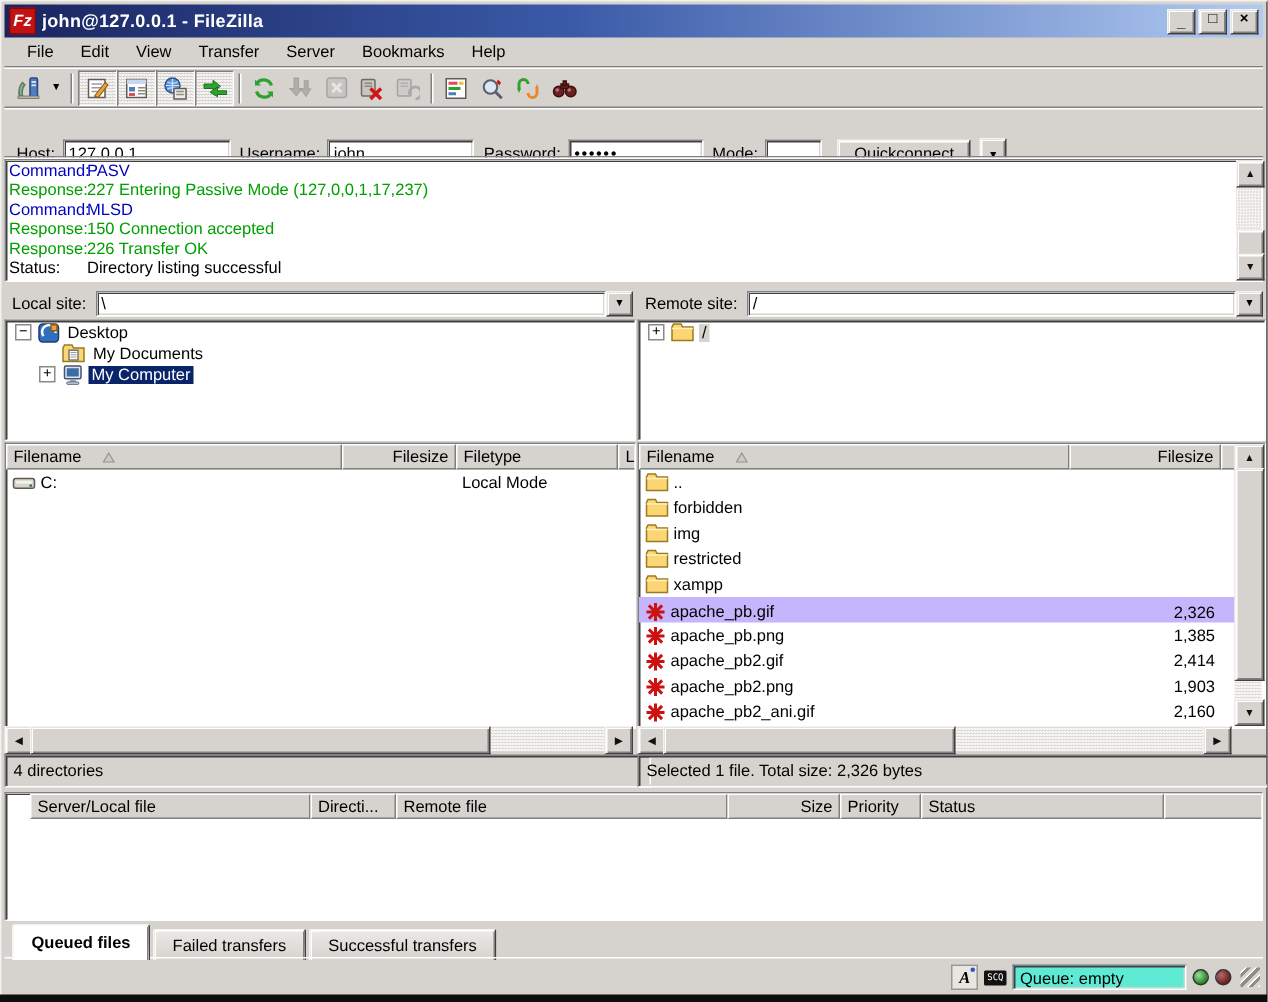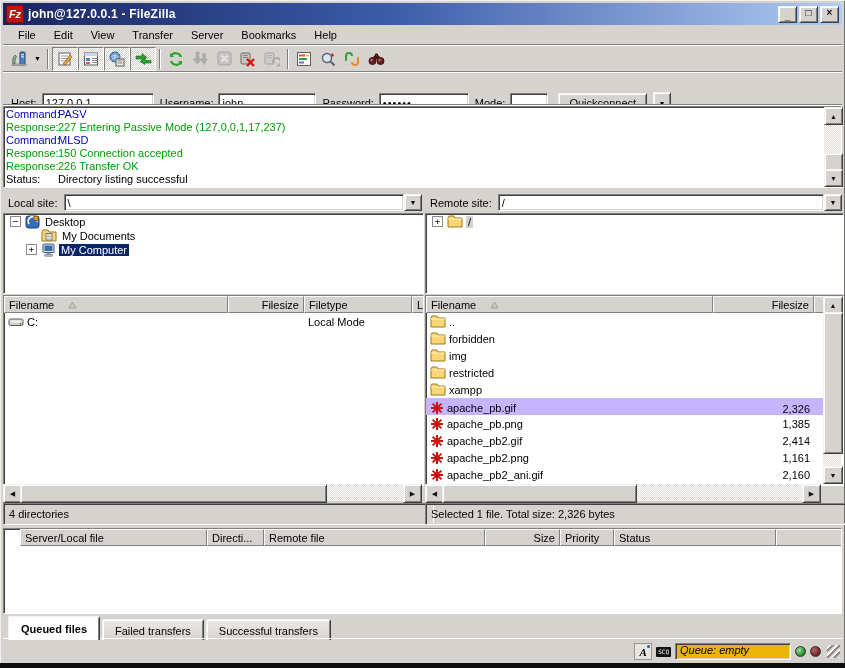--- a/index.html
+++ b/index.html
@@ -96,21 +96,21 @@
     display:flex;align-items:center;margin-right:2px;border:1px solid #f4f3f1;border-right-color:#404040;border-bottom:none;
     box-shadow:inset 1px 1px 0 #fff, inset -1px 0 0 #808080;border-radius:2px 2px 0 0;}
   .tab.active{height:22px;margin-top:0;background:#fff;font-weight:bold;z-index:2;}
   #tabs-base{position:absolute;left:3px;right:3px;top:638px;border-top:1px solid #fff;}
   
   #statusbar{position:absolute;left:3px;right:3px;top:641px;height:21px;display:flex;align-items:center;justify-content:flex-end;gap:4px;padding-right:2px;}
   #ascii-ind{width:16px;height:15px;background:#e8e6e1;border:1px solid #9a978f;display:flex;align-items:center;justify-content:center;
     font-family:"Liberation Serif",serif;font-style:italic;font-weight:bold;font-size:11px;position:relative;}
   #ascii-ind i{position:absolute;right:1px;top:1px;width:3px;height:3px;background:#2a56c6;border-radius:50%;}
   #speed-badge{background:#111;color:#fff;font-size:6px;font-family:"DejaVu Sans Mono",monospace;padding:2px 2px;letter-spacing:0;line-height:1;border-radius:1px;}
-  #queue-status{width:106px;height:15px;display:flex;align-items:flex-start;padding:0 4px;background:#eab308;font-size:11px;font-style:italic;}
+  #queue-status{width:106px;height:15px;display:flex;align-items:flex-end;padding:0 4px;background:#5eead4;font-size:11px;}
   .led{width:9px;height:9px;border-radius:50%;border:1px solid #333;}
   #led-green{background:radial-gradient(circle at 35% 35%, #9fdc9f, #1f8a1f 70%, #0c5c0c);}
   #led-red{background:radial-gradient(circle at 35% 35%, #b06a6a, #6e1f1f 70%, #4a1212);}
   #resize-grip{width:13px;height:13px;margin-left:2px;
     background:repeating-linear-gradient(135deg, transparent 0 2px, #fff 2px 3px, #8f8c86 3px 5px);}
   #bottom-strip{position:absolute;left:0;right:0;bottom:0;height:5px;background:#0d0d0d;}
   .hidden-filler{flex:1;border:1px solid #fff;border-right:none;border-bottom-color:#808080;}
 </style>
 </head>
 <body>
@@ -583,21 +583,21 @@
                 <path d="M7 1 V13"></path>
                 <path d="M1 7 H13"></path>
                 <path d="M2.6 2.6 L11.4 11.4"></path>
                 <path d="M11.4 2.6 L2.6 11.4"></path>
               </g>
               <circle cx="7" cy="7" r="2" fill="#cc1111"></circle>
             </svg>
           </span>
           <span>apache_pb2.png</span>
         </div>
-        <div class="cell right" style="width: 101px;">1,161</div>
+        <div class="cell right" style="width: 101px;">1,903</div>
       </div>
       <div class="list-row">
         <div class="cell" style="width: 287px;">
           <span class="ico">
             <svg width="14" height="14" viewBox="0 0 14 14">
               <g stroke="#cc1111" stroke-width="2">
                 <path d="M7 1 V13"></path>
                 <path d="M1 7 H13"></path>
                 <path d="M2.6 2.6 L11.4 11.4"></path>
                 <path d="M11.4 2.6 L2.6 11.4"></path>

